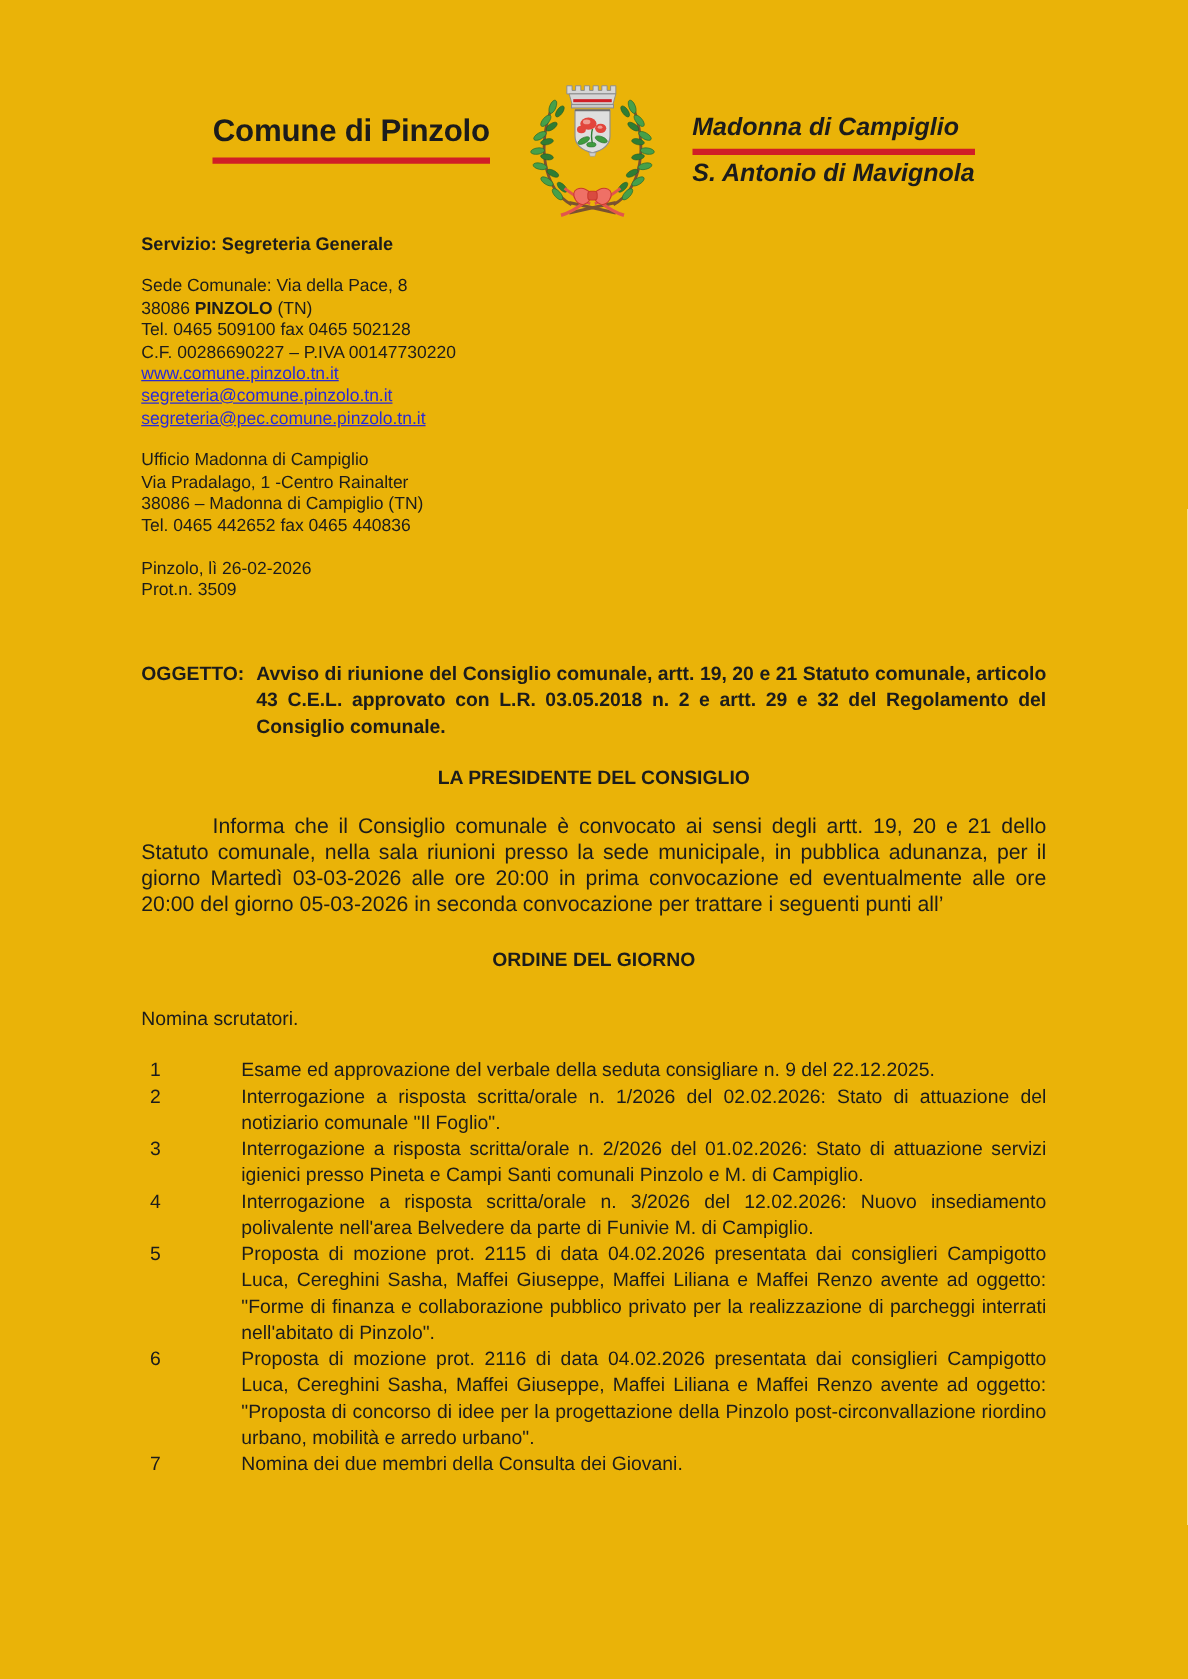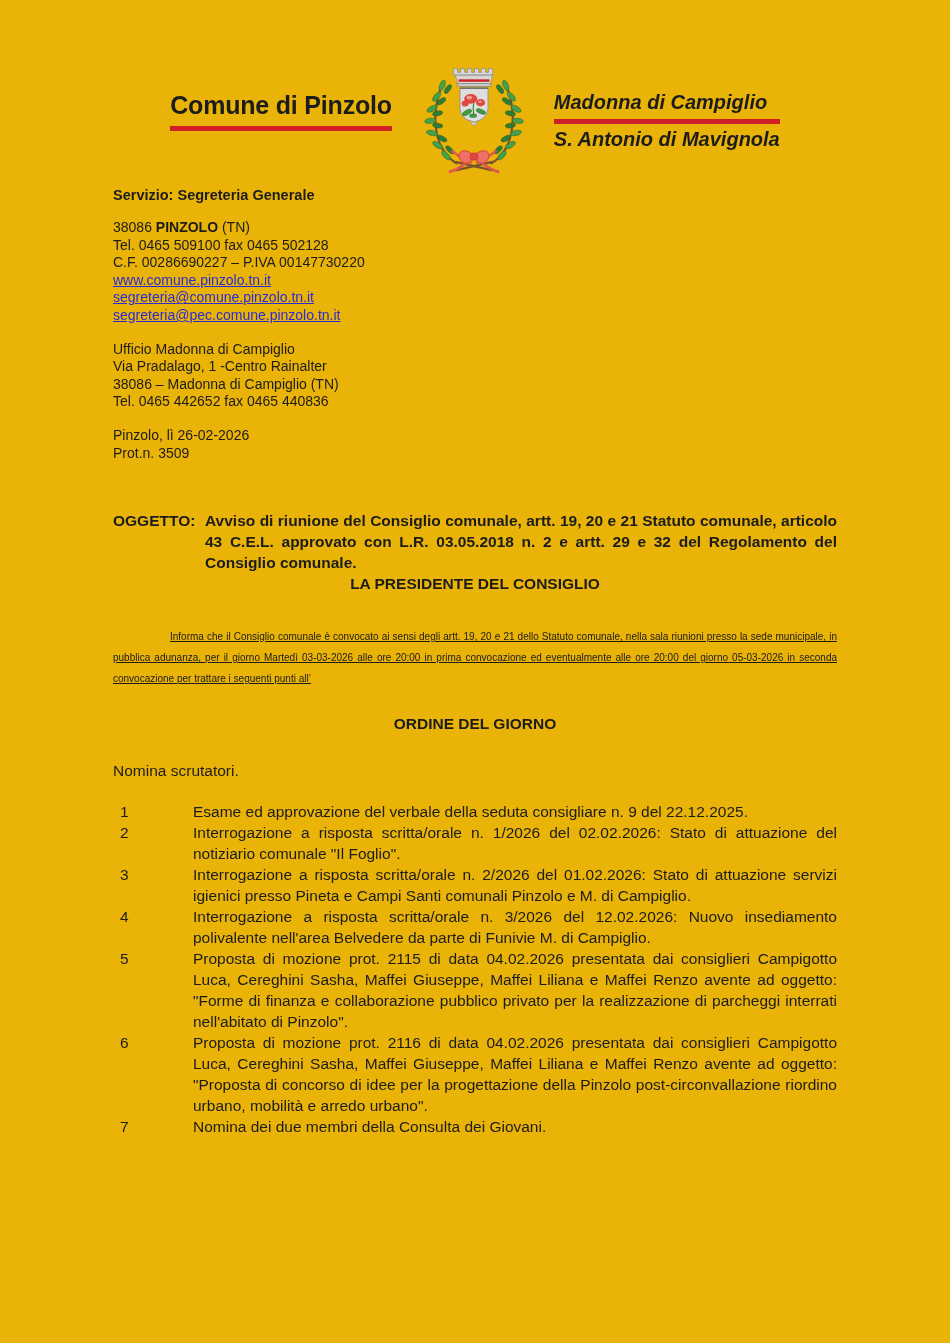--- a/index.html
+++ b/index.html
@@ -26,23 +26,23 @@
   .service{font-size:14.5px;font-weight:bold;}
   .addr{margin-top:16px;font-size:14px;line-height:17.6px;}
   .addr div{min-height:17.6px;}
   .link{display:block;width:fit-content;color:#2b2bd5;text-decoration:underline;cursor:pointer;text-align:right;}
   
   .subject{margin-top:48px;display:flex;font-weight:bold;font-size:15.5px;line-height:21px;}
   .subj-label{width:92px;flex:0 0 92px;}
   .subj-text{flex:1;text-align:justify;}
   
   .heading{font-weight:bold;font-size:15.5px;text-align:center;line-height:21px;}
-  .heading.h1{}
+  .heading.h1{margin-top:20px;}
   .heading.h2{margin-top:24px;}
-  .para{margin-top:32px;font-size:10px;line-height:21px;text-align:justify;text-indent:57px;text-decoration:underline;}
+  .para{margin-top:17px;font-size:17px;line-height:21px;text-align:justify;text-indent:57px;}
   .preamble{margin-top:26px;font-size:15.5px;line-height:21px;}
   
   .agenda{margin-top:20px;}
   .row{display:flex;font-size:15.5px;line-height:21px;}
   .row .num{flex:0 0 80px;width:80px;box-sizing:border-box;padding-left:7px;}
   .row .txt{flex:1;text-align:justify;}
 </style>
 </head>
 <body>
 
@@ -144,20 +144,21 @@
     <div class="header-right">
       <div class="h-r1">Madonna di Campiglio</div>
       <div class="red-bar"></div>
       <div class="h-r2">S. Antonio di Mavignola</div>
     </div>
   </div>
 
   <div class="service">Servizio: Segreteria Generale</div>
 
   <div class="addr">
+    <div>Sede Comunale: Via della Pace, 8</div>
     <div><span>38086 </span><b>PINZOLO</b><span> (TN)</span></div>
     <div>Tel. 0465 509100 fax 0465 502128</div>
     <div>C.F. 00286690227 – P.IVA 00147730220</div>
     <a class="link">www.comune.pinzolo.tn.it</a>
     <a class="link">segreteria@comune.pinzolo.tn.it</a>
     <a class="link">segreteria@pec.comune.pinzolo.tn.it</a>
   </div>
 
   <div class="addr">
     <div>Ufficio Madonna di Campiglio</div>

